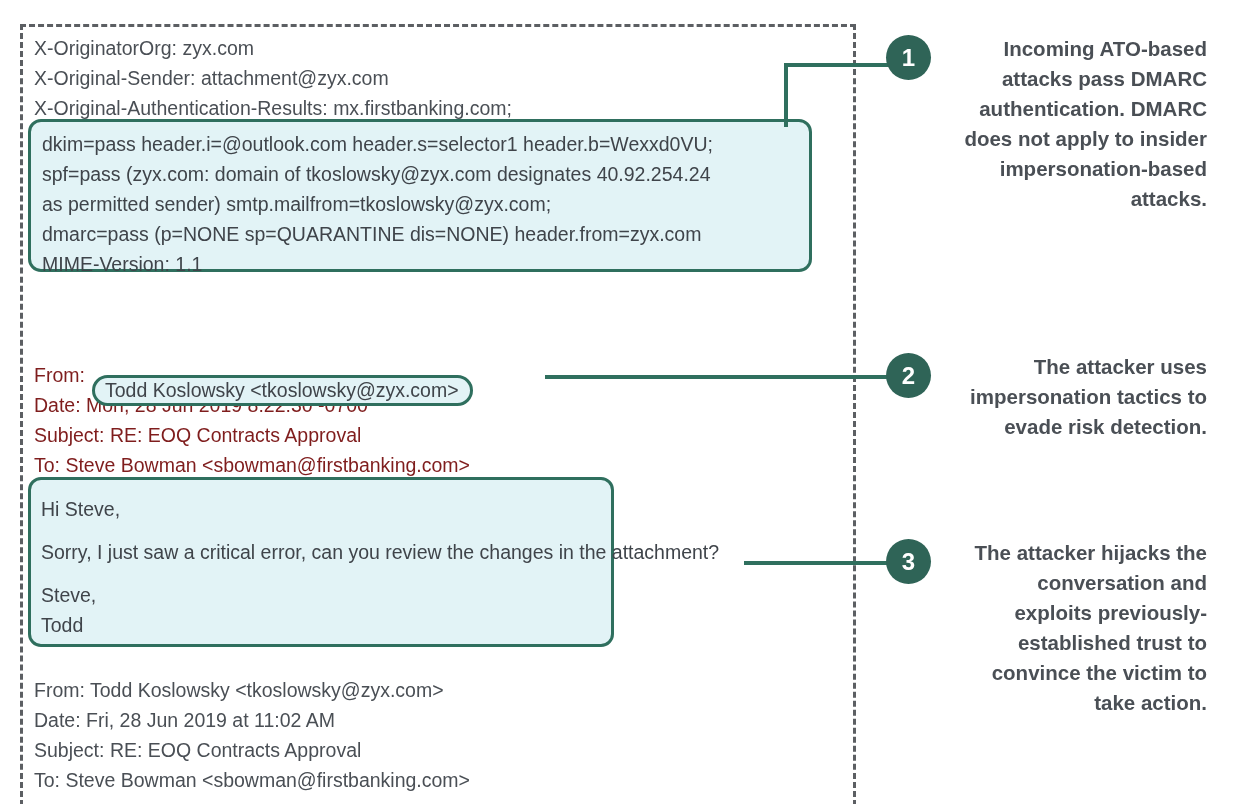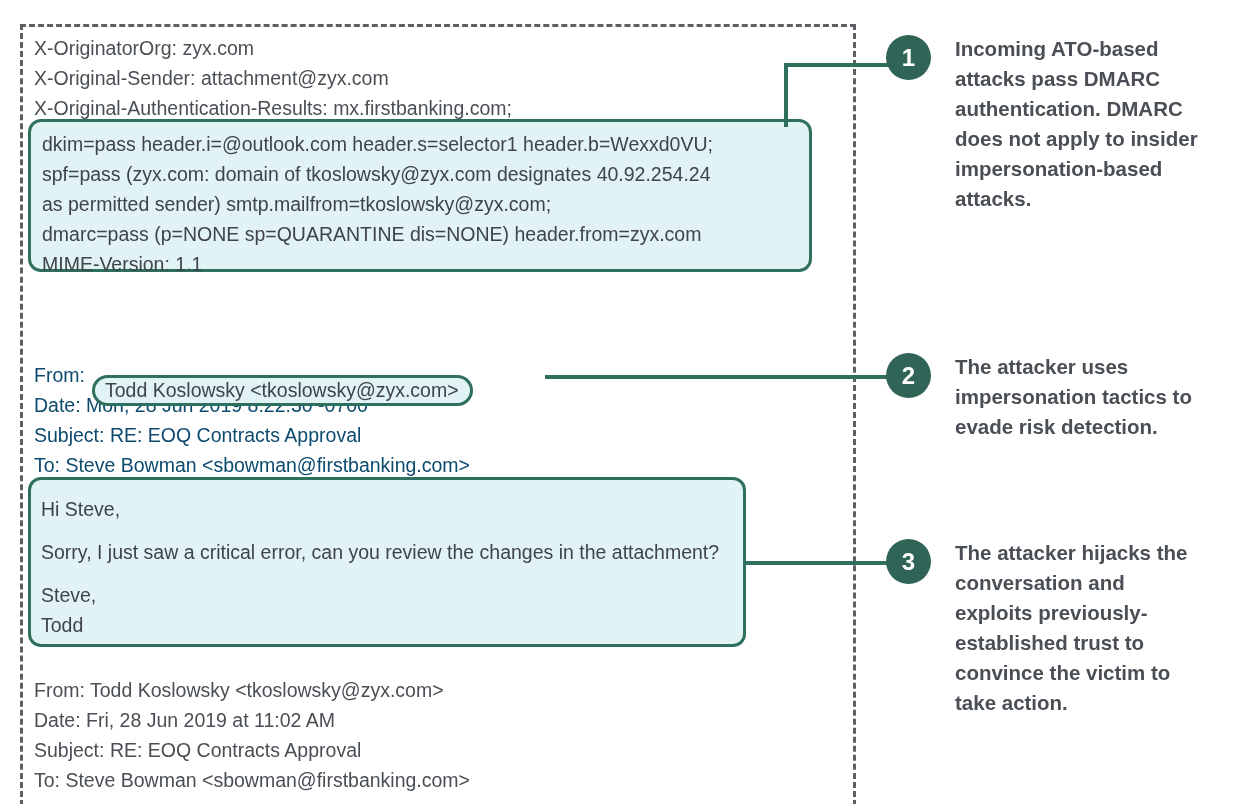--- a/index.html
+++ b/index.html
@@ -65,21 +65,21 @@
   }
   .auth-box div { white-space: nowrap; }
 
   
   .meta-mid {
     position: absolute;
     left: 34px;
     top: 360px;
     font-size: 19.5px;
     line-height: 30px;
-    color: #0c4a6e;
+    color: #7f1d1d;
     white-space: nowrap;
   }
   .meta-mid div { white-space: nowrap; }
 
   
   .from-pill {
     position: absolute;
     left: 92px;
     top: 375px;
     height: 31px;
@@ -94,21 +94,21 @@
     color: #3f444a;
     line-height: 1;
     white-space: nowrap;
   }
 
   
   .body-box {
     position: absolute;
     left: 28px;
     top: 477px;
-    width: 718px;
+    width: 586px;
     height: 170px;
     box-sizing: border-box;
     background: #e2f3f6;
     border: 3px solid #2f6f5e;
     border-radius: 13px;
     padding: 17px 0 8px 10px;
     font-size: 19.5px;
     color: #3f444a;
     white-space: nowrap;
   }
@@ -155,20 +155,21 @@
     justify-content: center;
     line-height: 1;
   }
   .callout-text {
     margin-left: 24px;
     width: 252px;
     font-size: 20.5px;
     font-weight: bold;
     line-height: 30px;
     color: #4a4f55;
+    text-align: right;
   }
   #callout-1 { left: 886px; top: 35px; }
   #callout-2 { left: 886px; top: 353px; }
   #callout-3 { left: 886px; top: 539px; }
   #callout-1 .callout-text { margin-top: -1px; }
   #callout-2 .callout-text { margin-top: -1px; }
   #callout-3 .callout-text { margin-top: -1px; }
 </style>
 </head>
 <body>

